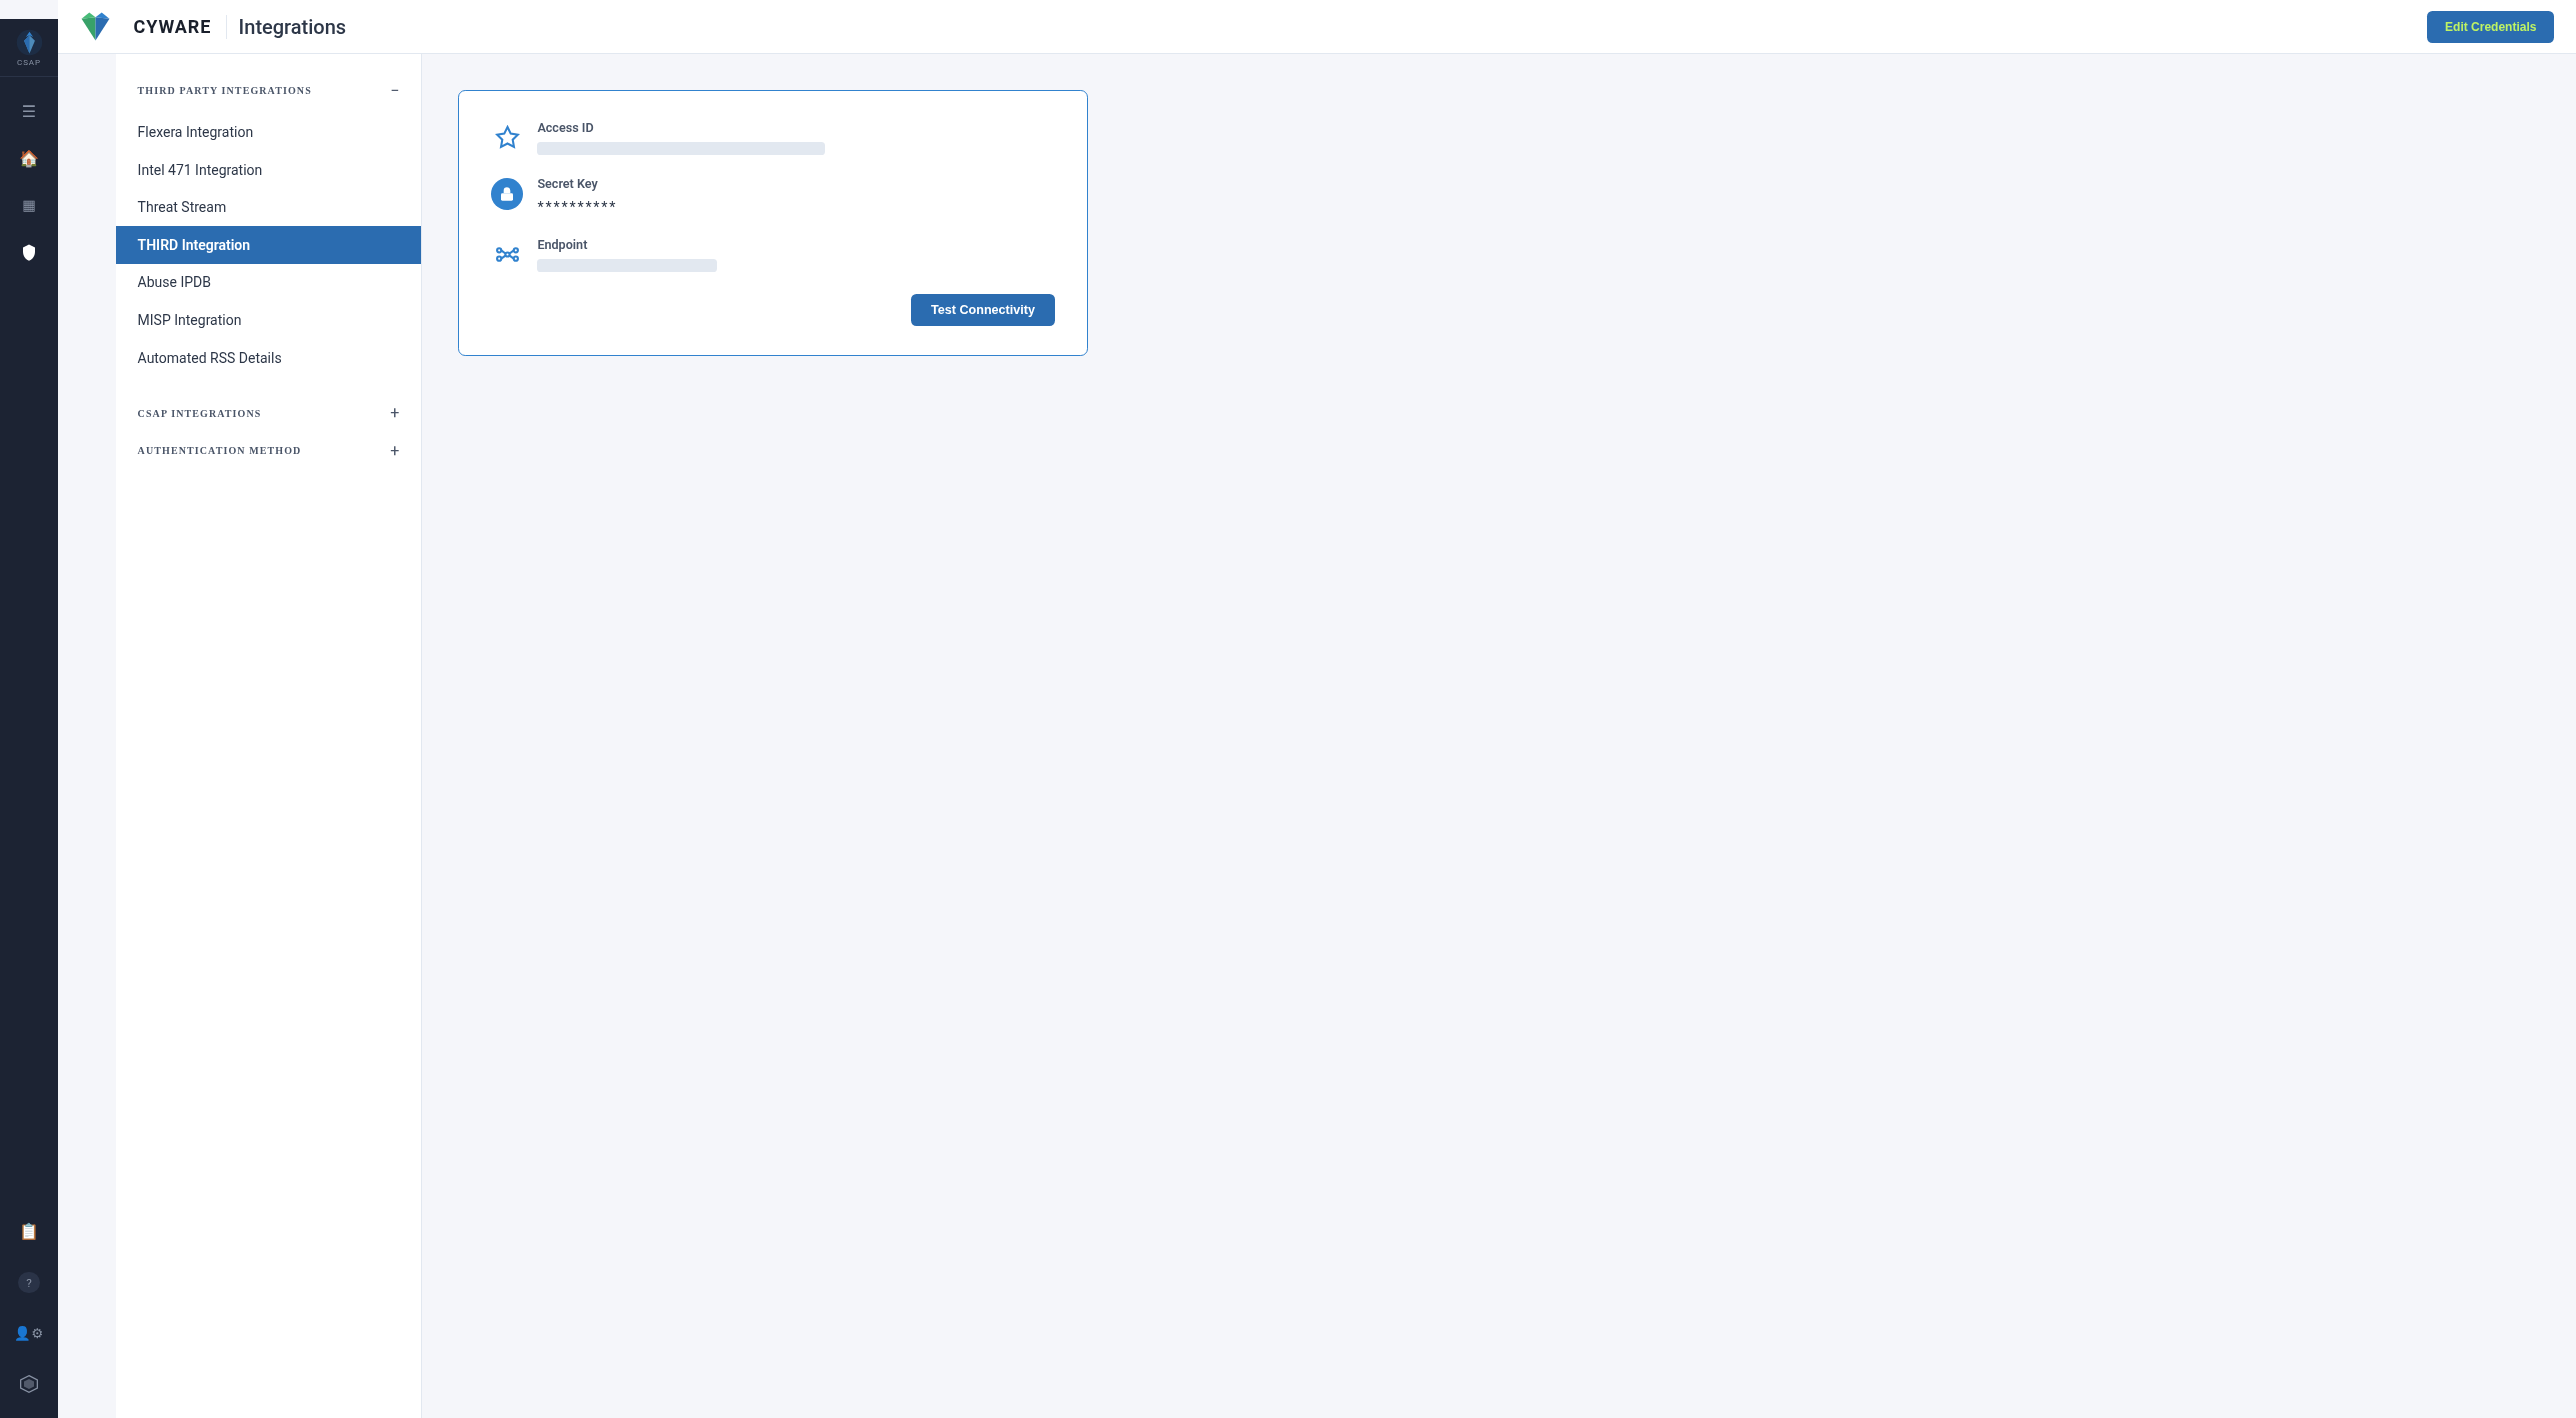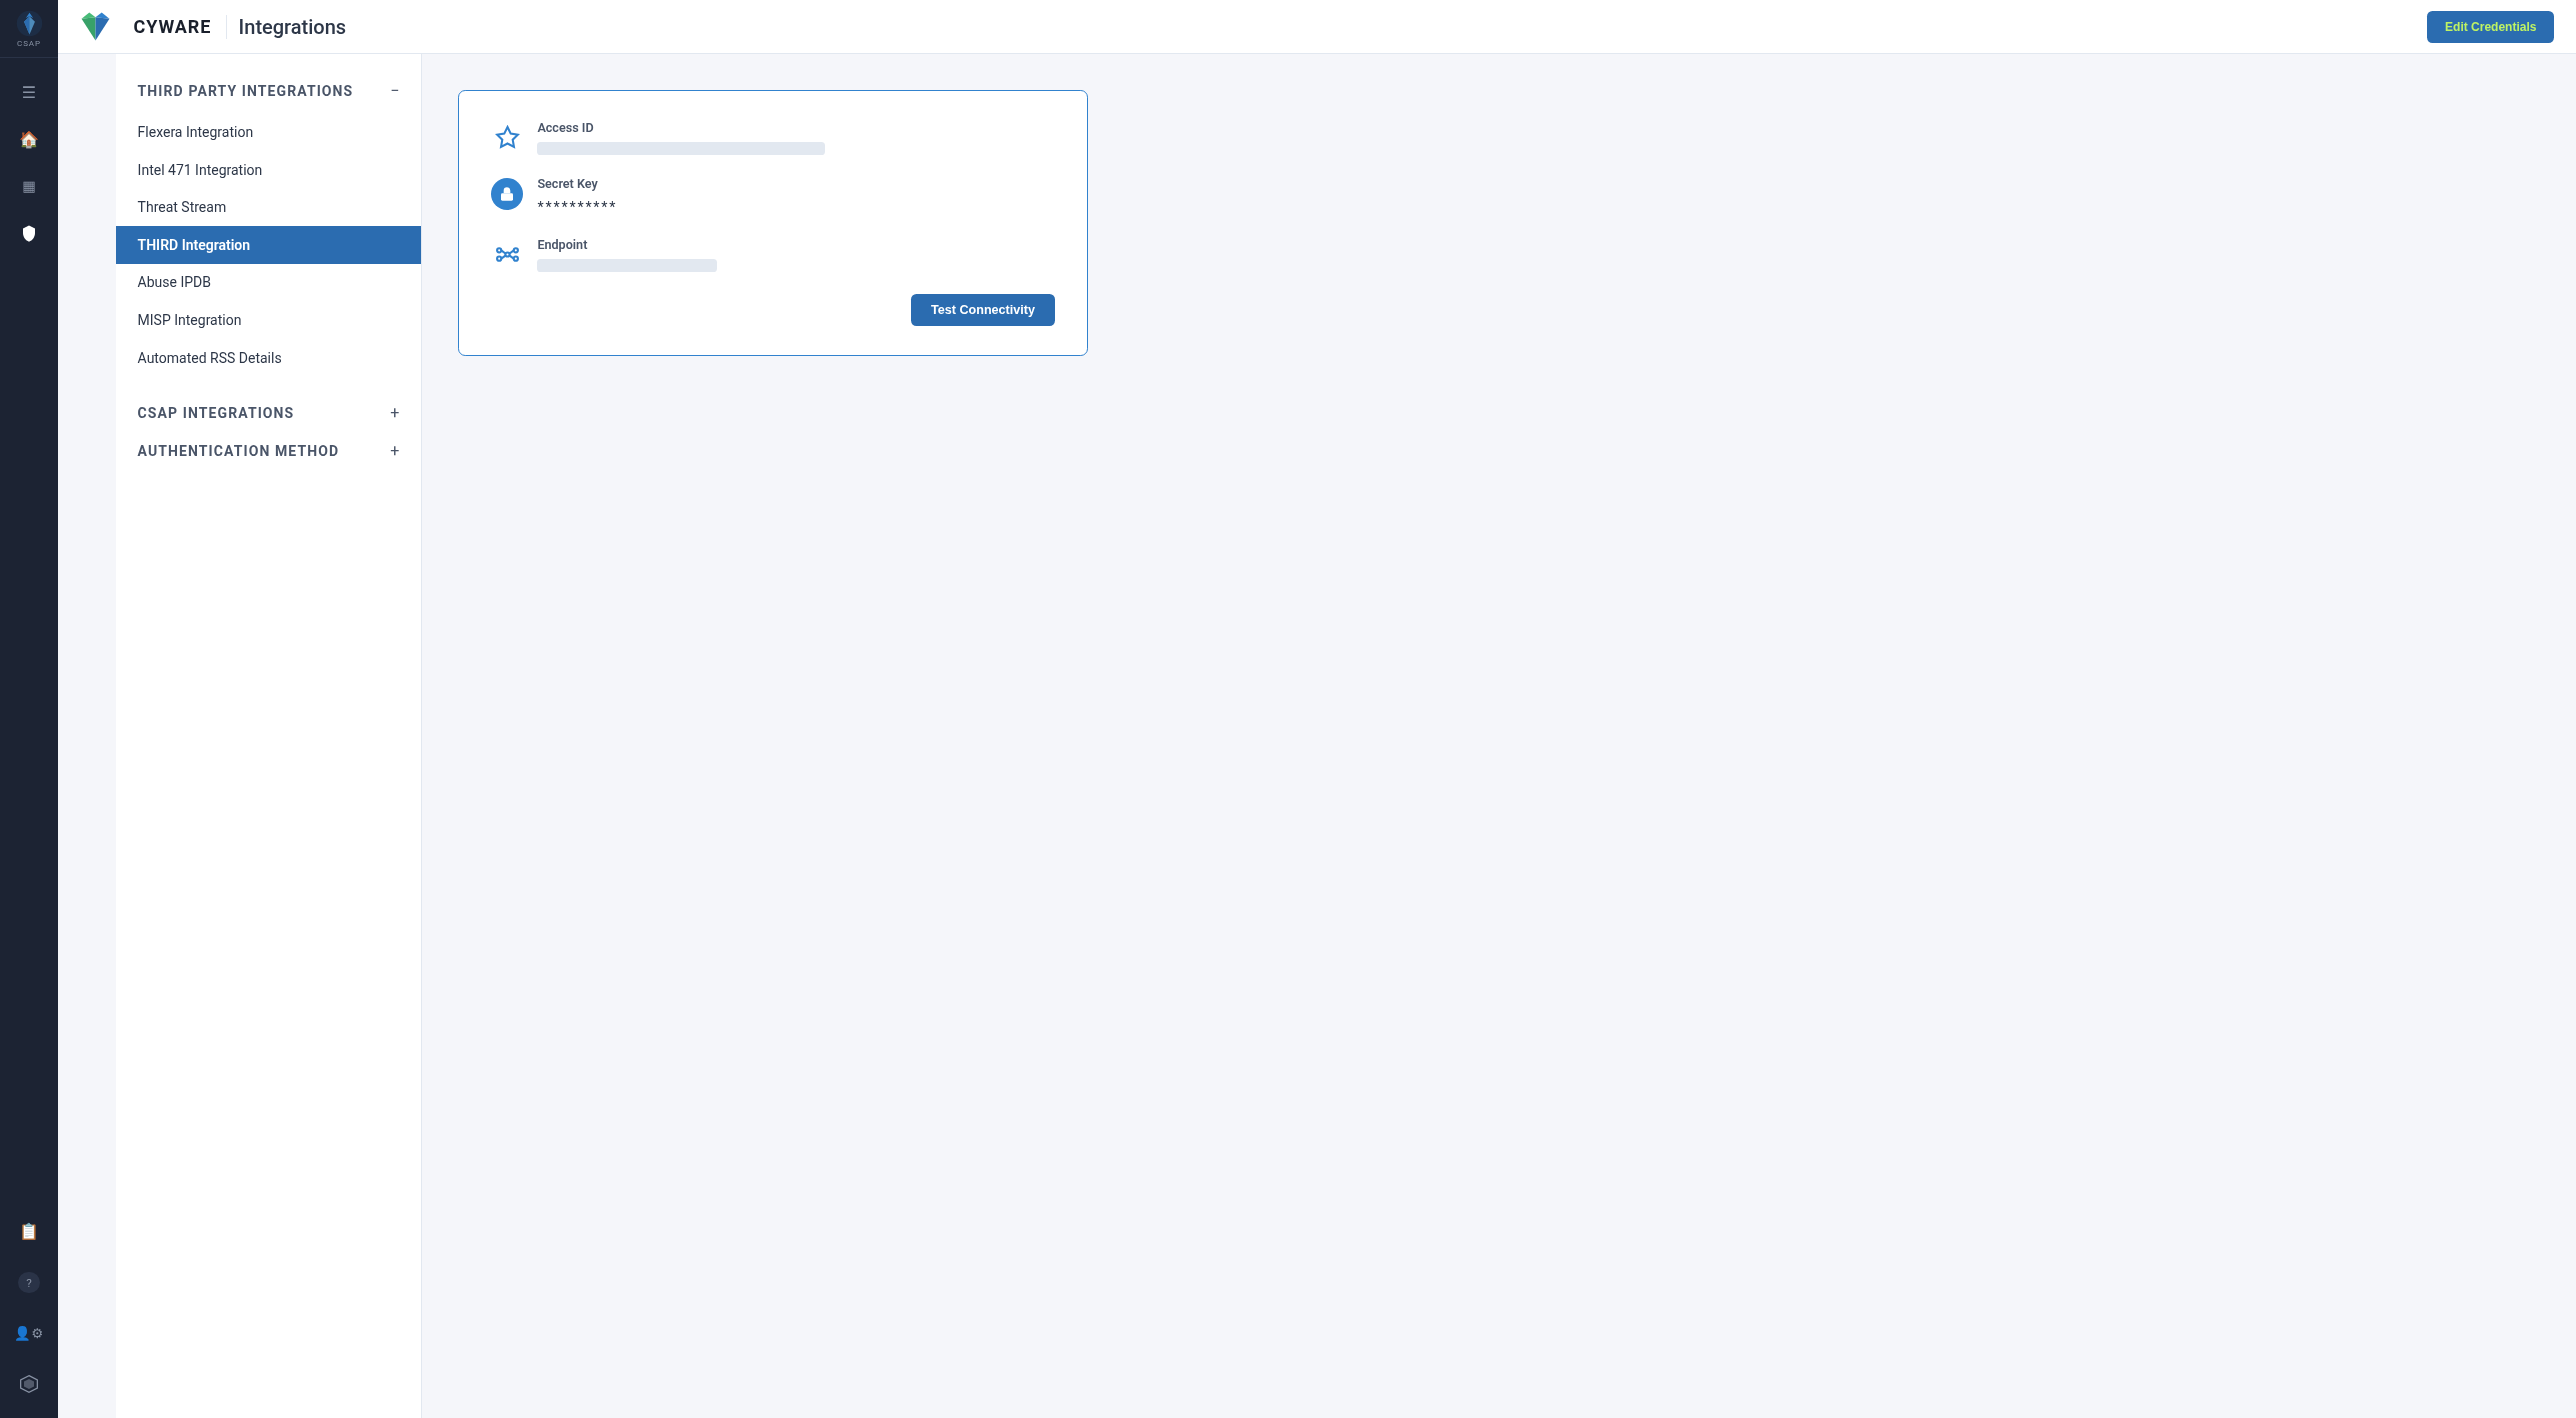--- a/index.html
+++ b/index.html
@@ -8,20 +8,21 @@
     
     .sidebar {
       width: 58px;
       background: #1c2333;
       display: flex;
       flex-direction: column;
       align-items: flex-start;
       padding: 0;
       flex-shrink: 0;
       z-index: 10;
+      margin-top: 19px;
     }
     .sidebar-logo {
       width: 58px;
       height: 58px;
       display: flex;
       align-items: center;
       justify-content: center;
       background: #1c2333;
       border-bottom: 0.9px solid #2a3347;
     }
@@ -126,25 +127,26 @@
       padding: 21.6px 0;
     }
     .section-header {
       display: flex;
       align-items: center;
       justify-content: space-between;
       padding: 7.2px 21.6px;
       margin-bottom: 7.2px;
     }
     .section-title {
-      font-size: 14px;
+      font-size: 10px;
       font-weight: 700;
       color: #4a5568;
       letter-spacing: 1.1px;
       text-transform: uppercase;
+      font-family: Liberation Serif, serif;
     }
     .section-toggle {
       color: #4a5568;
       font-size: 16px;
       cursor: pointer;
       line-height: 1;
     }
     .nav-item {
       padding: 10.8px 21.6px;
       font-size: 14px;

